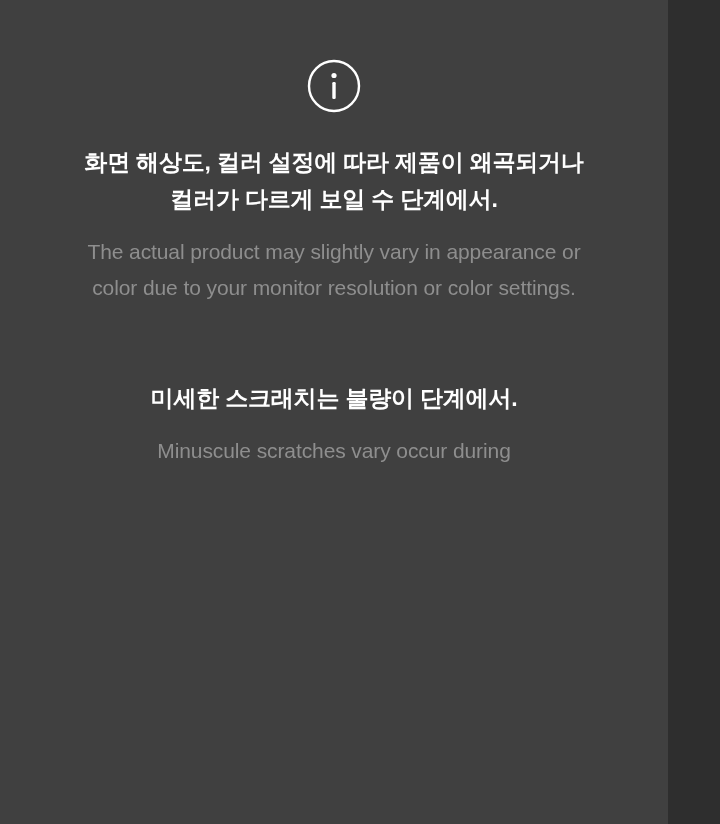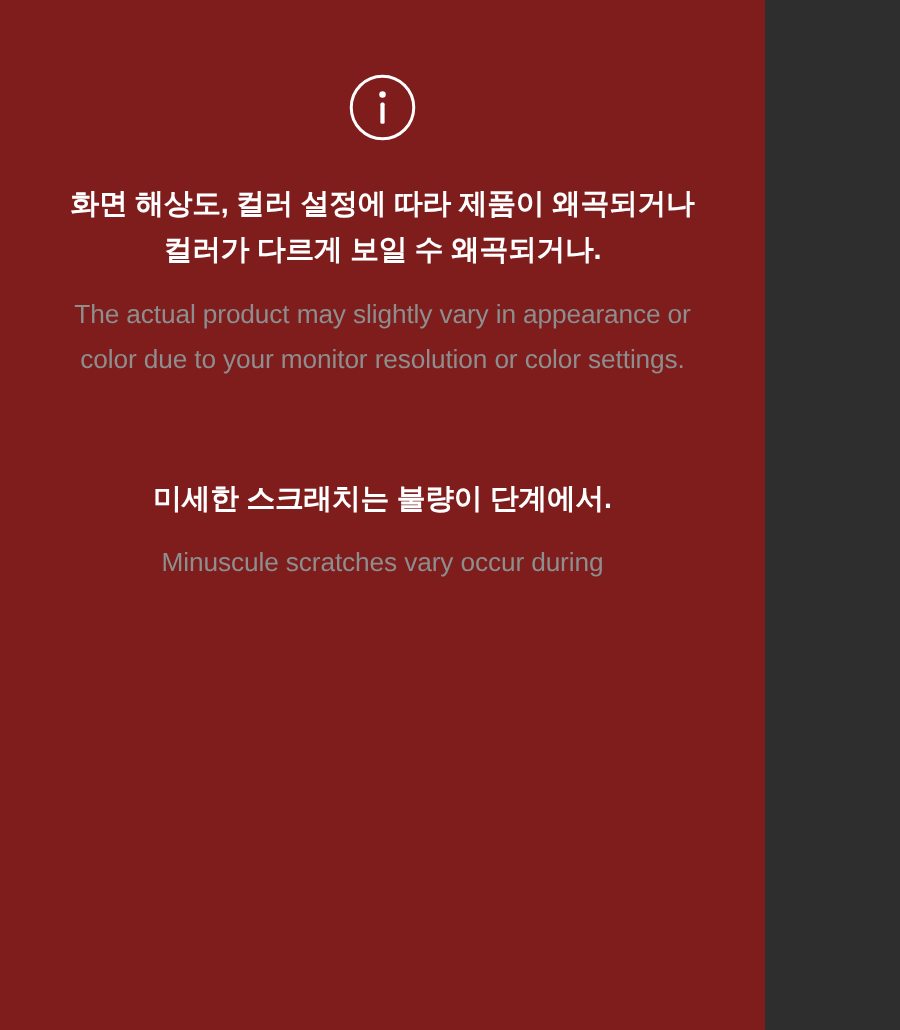--- a/index.html
+++ b/index.html
@@ -7,23 +7,23 @@
     padding: 0;
   }
   body {
     width: 720px;
     height: 824px;
     background: #2e2e2e;
     font-family: "Liberation Sans", sans-serif;
     overflow: hidden;
   }
   .page {
-    width: 612px;
+    width: 668px;
     height: 824px;
-    background: #7f1d1d;
+    background: #404040;
     display: flex;
     flex-direction: column;
     align-items: center;
     box-sizing: border-box;
     padding-top: 58px;
   }
   .info-icon {
     width: 56px;
     height: 56px;
     margin-bottom: 30px;
@@ -67,21 +67,21 @@
     <svg width="56" height="56" viewBox="0 0 56 56" xmlns="http://www.w3.org/2000/svg">
       <circle cx="28" cy="28" r="25" fill="none" stroke="#ffffff" stroke-width="2.4"></circle>
       <circle cx="28" cy="17.5" r="2.6" fill="#ffffff"></circle>
       <rect x="26.3" y="24" width="3.4" height="17" rx="1.3" fill="#ffffff"></rect>
     </svg>
   </span>
 
   <div class="notice-block block-gap-1">
     <div class="ko ko-wrap">
       <span class="line">화면 해상도, 컬러 설정에 따라 제품이 왜곡되거나</span>
-      <span class="line">컬러가 다르게 보일 수 왜곡되거나.</span>
+      <span class="line">컬러가 다르게 보일 수 단계에서.</span>
     </div>
     <div class="en">
       <span class="line">The actual product may slightly vary in appearance or</span>
       <span class="line">color due to your monitor resolution or color settings.</span>
     </div>
   </div>
 
 
   <div class="notice-block block-gap-3">
     <div class="ko ko-wrap">

